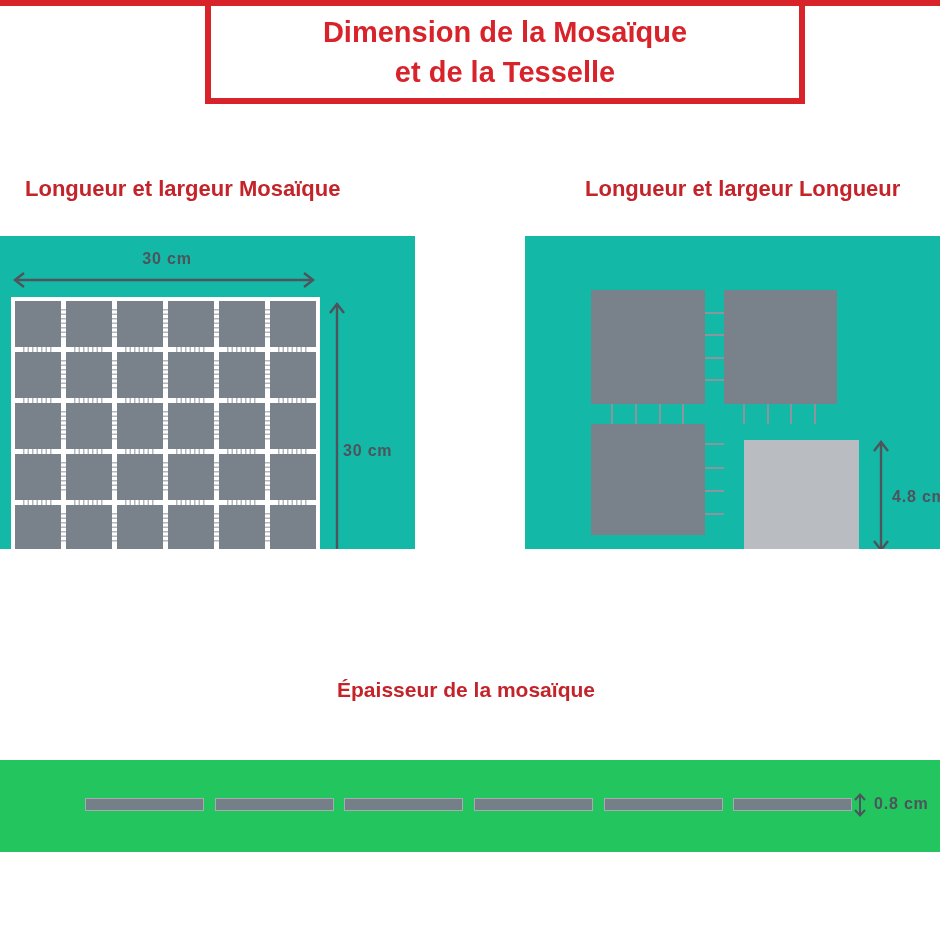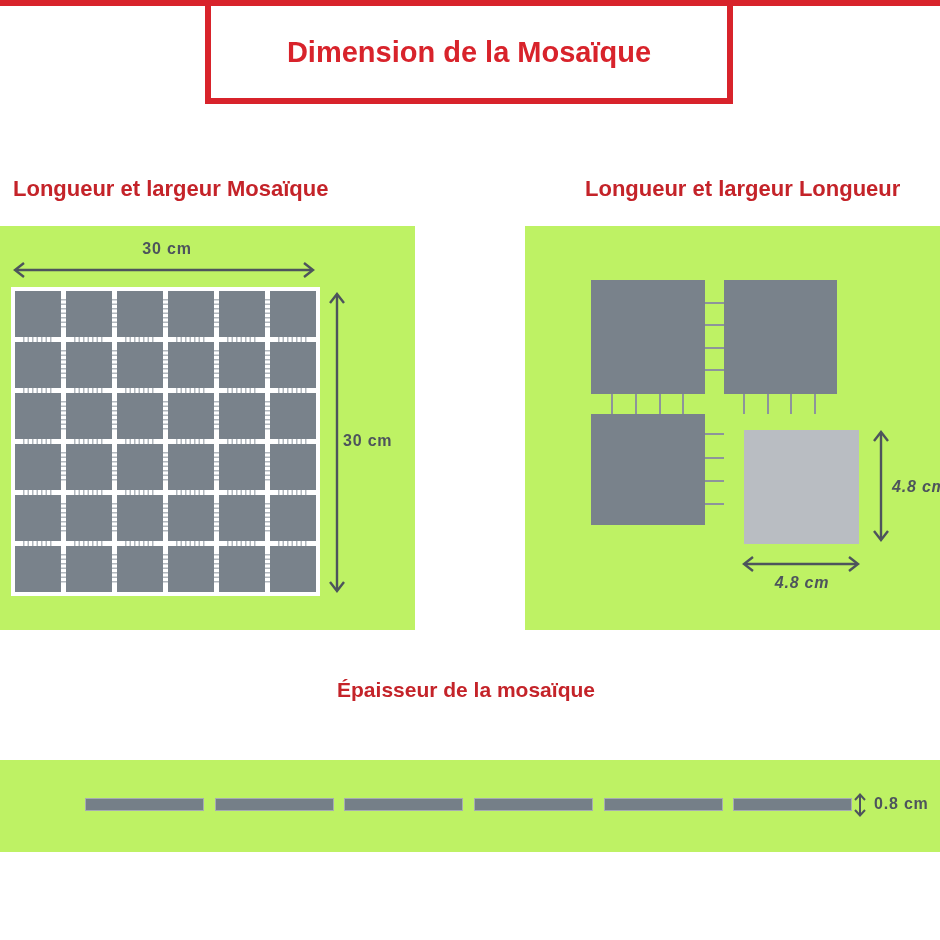--- a/index.html
+++ b/index.html
@@ -2,58 +2,59 @@
 <html><head>
 <meta charset="utf-8">
 <style>
   html,body { margin:0; padding:0; background:#ffffff; }
   body { font-family:"Liberation Sans", sans-serif; }
   .canvas { position:relative; width:940px; height:940px; background:#ffffff; overflow:hidden; }
 
   .top-strip { position:absolute; left:0; top:0; width:940px; height:6px; background:#d8232b; }
 
   .title-box {
-    position:absolute; left:205px; top:6px; width:528px; height:98px;
+    position:absolute; left:205px; top:6px; width:600px; height:98px;
     border:6px solid #d8232b; border-top:none; box-sizing:border-box;
     display:flex; flex-direction:column; align-items:center; justify-content:center;
     background:#ffffff;
   }
   .title-line { color:#d8232b; font-weight:bold; font-size:29px; line-height:40px; white-space:nowrap; }
 
   .section-heading { position:absolute; color:#c42329; font-weight:bold; font-size:22px; white-space:nowrap; }
-  .heading-mosaic { left:13px; top:176px; }
+  .heading-mosaic { left:25px; top:176px; }
   .heading-tessera { left:585px; top:176px; }
   .heading-thickness { left:0; top:678px; width:932px; text-align:center; font-size:21px; }
 
-  .panel { position:absolute; top:226px; width:415px; height:404px; background:#bef264; overflow:hidden; }
+  .panel { position:absolute; top:236px; width:415px; height:313px; background:#14b8a6; overflow:hidden; }
   .panel-mosaic { left:0; }
-  .panel-tessera { left:525px;font-style:italic; }
+  .panel-tessera { left:525px; }
   .panel svg { position:absolute; left:0; top:0; }
 
   .dim-label { position:absolute; color:#4d545c; font-weight:bold; font-size:16px; letter-spacing:0.8px; white-space:nowrap; }
   .lbl-mosaic-top { left:130px; top:14px; width:74px; text-align:center; }
   .lbl-mosaic-side { left:343px; top:206px; }
   .lbl-tessera-v { left:367px; top:252px; }
   .lbl-tessera-h { left:238px; top:348px; width:78px; text-align:center; }
 
-  .band { position:absolute; left:0; top:760px; width:940px; height:92px; background:#bef264; }
+  .band { position:absolute; left:0; top:760px; width:940px; height:92px; background:#22c55e; }
   .bar { position:absolute; top:38px; width:119px; height:13px; background:#757f88; border:1px solid #a6acb2; box-sizing:border-box; }
   .bar-1{left:85px;} .bar-2{left:215px;} .bar-3{left:344px;} .bar-4{left:474px;} .bar-5{left:604px;} .bar-6{left:733px;}
   .band svg { position:absolute; left:851px; top:33px; }
   .lbl-thickness { left:874px; top:35px; }
 </style>
 </head>
 <body>
 
 <div class="canvas">
 
   <div class="top-strip"></div>
 
   <div class="title-box">
     <div class="title-line">Dimension de la Mosaïque</div>
+    <div class="title-line">et de la Tesselle</div>
   </div>
 
   <div class="section-heading heading-mosaic">Longueur et largeur Mosaïque</div>
   <div class="section-heading heading-tessera">Longueur et largeur Longueur</div>
 
   <div class="panel panel-mosaic">
     <svg width="415" height="390" viewBox="0 0 415 390">
       <defs>
         <pattern id="mosaicTiles" x="15" y="65" width="51" height="51" patternUnits="userSpaceOnUse">
           <rect x="0" y="0" width="46" height="46" fill="#79828b"></rect>

